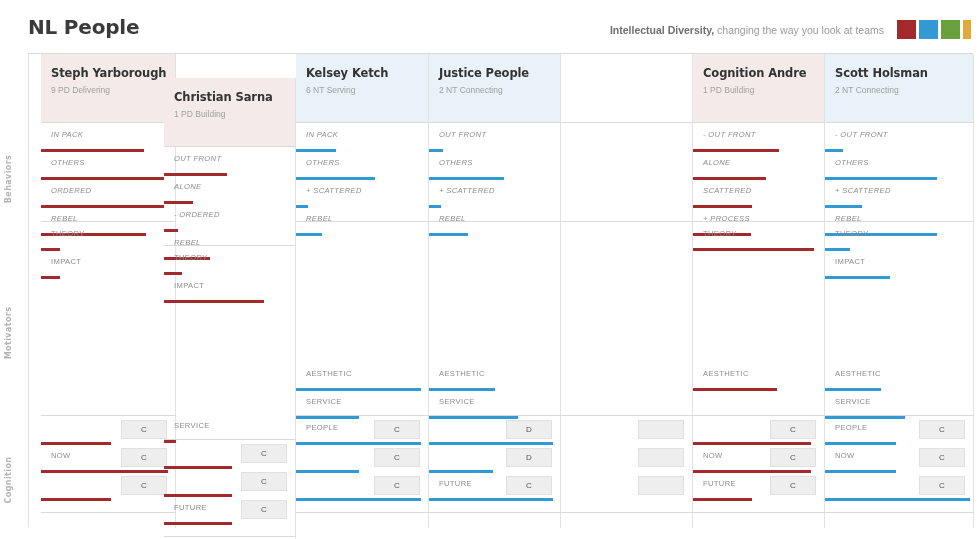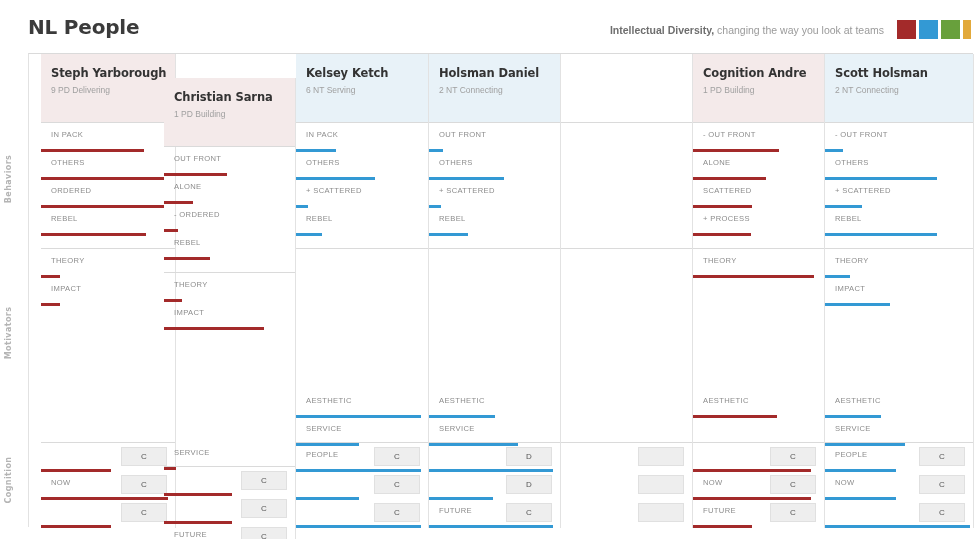--- a/index.html
+++ b/index.html
@@ -56,21 +56,21 @@
     font-size: 11.5px; font-weight: 700; color: #333;
     font-family: "DejaVu Sans", sans-serif;
     letter-spacing: -0.1px; white-space: nowrap;
   }
   .p-sub {
     margin-top: 5px; font-size: 8.5px; color: #a0a0a0; white-space: nowrap;
   }
 
   
   .sec { position: relative; border-bottom: 1px solid #dadada; }
-  .sec.behaviors { height: 126px; }
+  .sec.behaviors { height: 99px; font-style: italic; }
   .sec.motivators { height: 194px; }
   .sec.cognition { height: 97px; border-bottom: 1px solid #dadada; }
 
   
   .slot { position: absolute; left: 0; width: 100%; height: 28px; }
   .slot .lbl {
     position: absolute; left: 10px; top: 6px;
     font-size: 7.6px; color: #8c8c8c; letter-spacing: 0.35px;
     white-space: nowrap;
   }
@@ -264,21 +264,21 @@
             <div class="badge" style="right: 8px; top: 3px;">C</div>
           </div>
           <div class="slot" style="top: 57px;">
             <div class="bar blue" style="width: 95%;"></div>
             <div class="badge" style="right: 8px; top: 3px;">C</div>
           </div>
         </div>
       </div>
       <div class="col nt" style="left: 400px; width: 132px;">
         <div class="col-head">
-          <div class="p-name">Holsman Daniel</div>
+          <div class="p-name">Justice People</div>
           <div class="p-sub">2 NT Connecting</div>
         </div>
         <div class="sec behaviors">
           <div class="slot" style="top: 1px;">
             <div class="lbl">OUT FRONT</div>
             <div class="bar blue" style="width: 11%;"></div>
           </div>
           <div class="slot" style="top: 29px;">
             <div class="lbl">OTHERS</div>
             <div class="bar blue" style="width: 57%;"></div>

